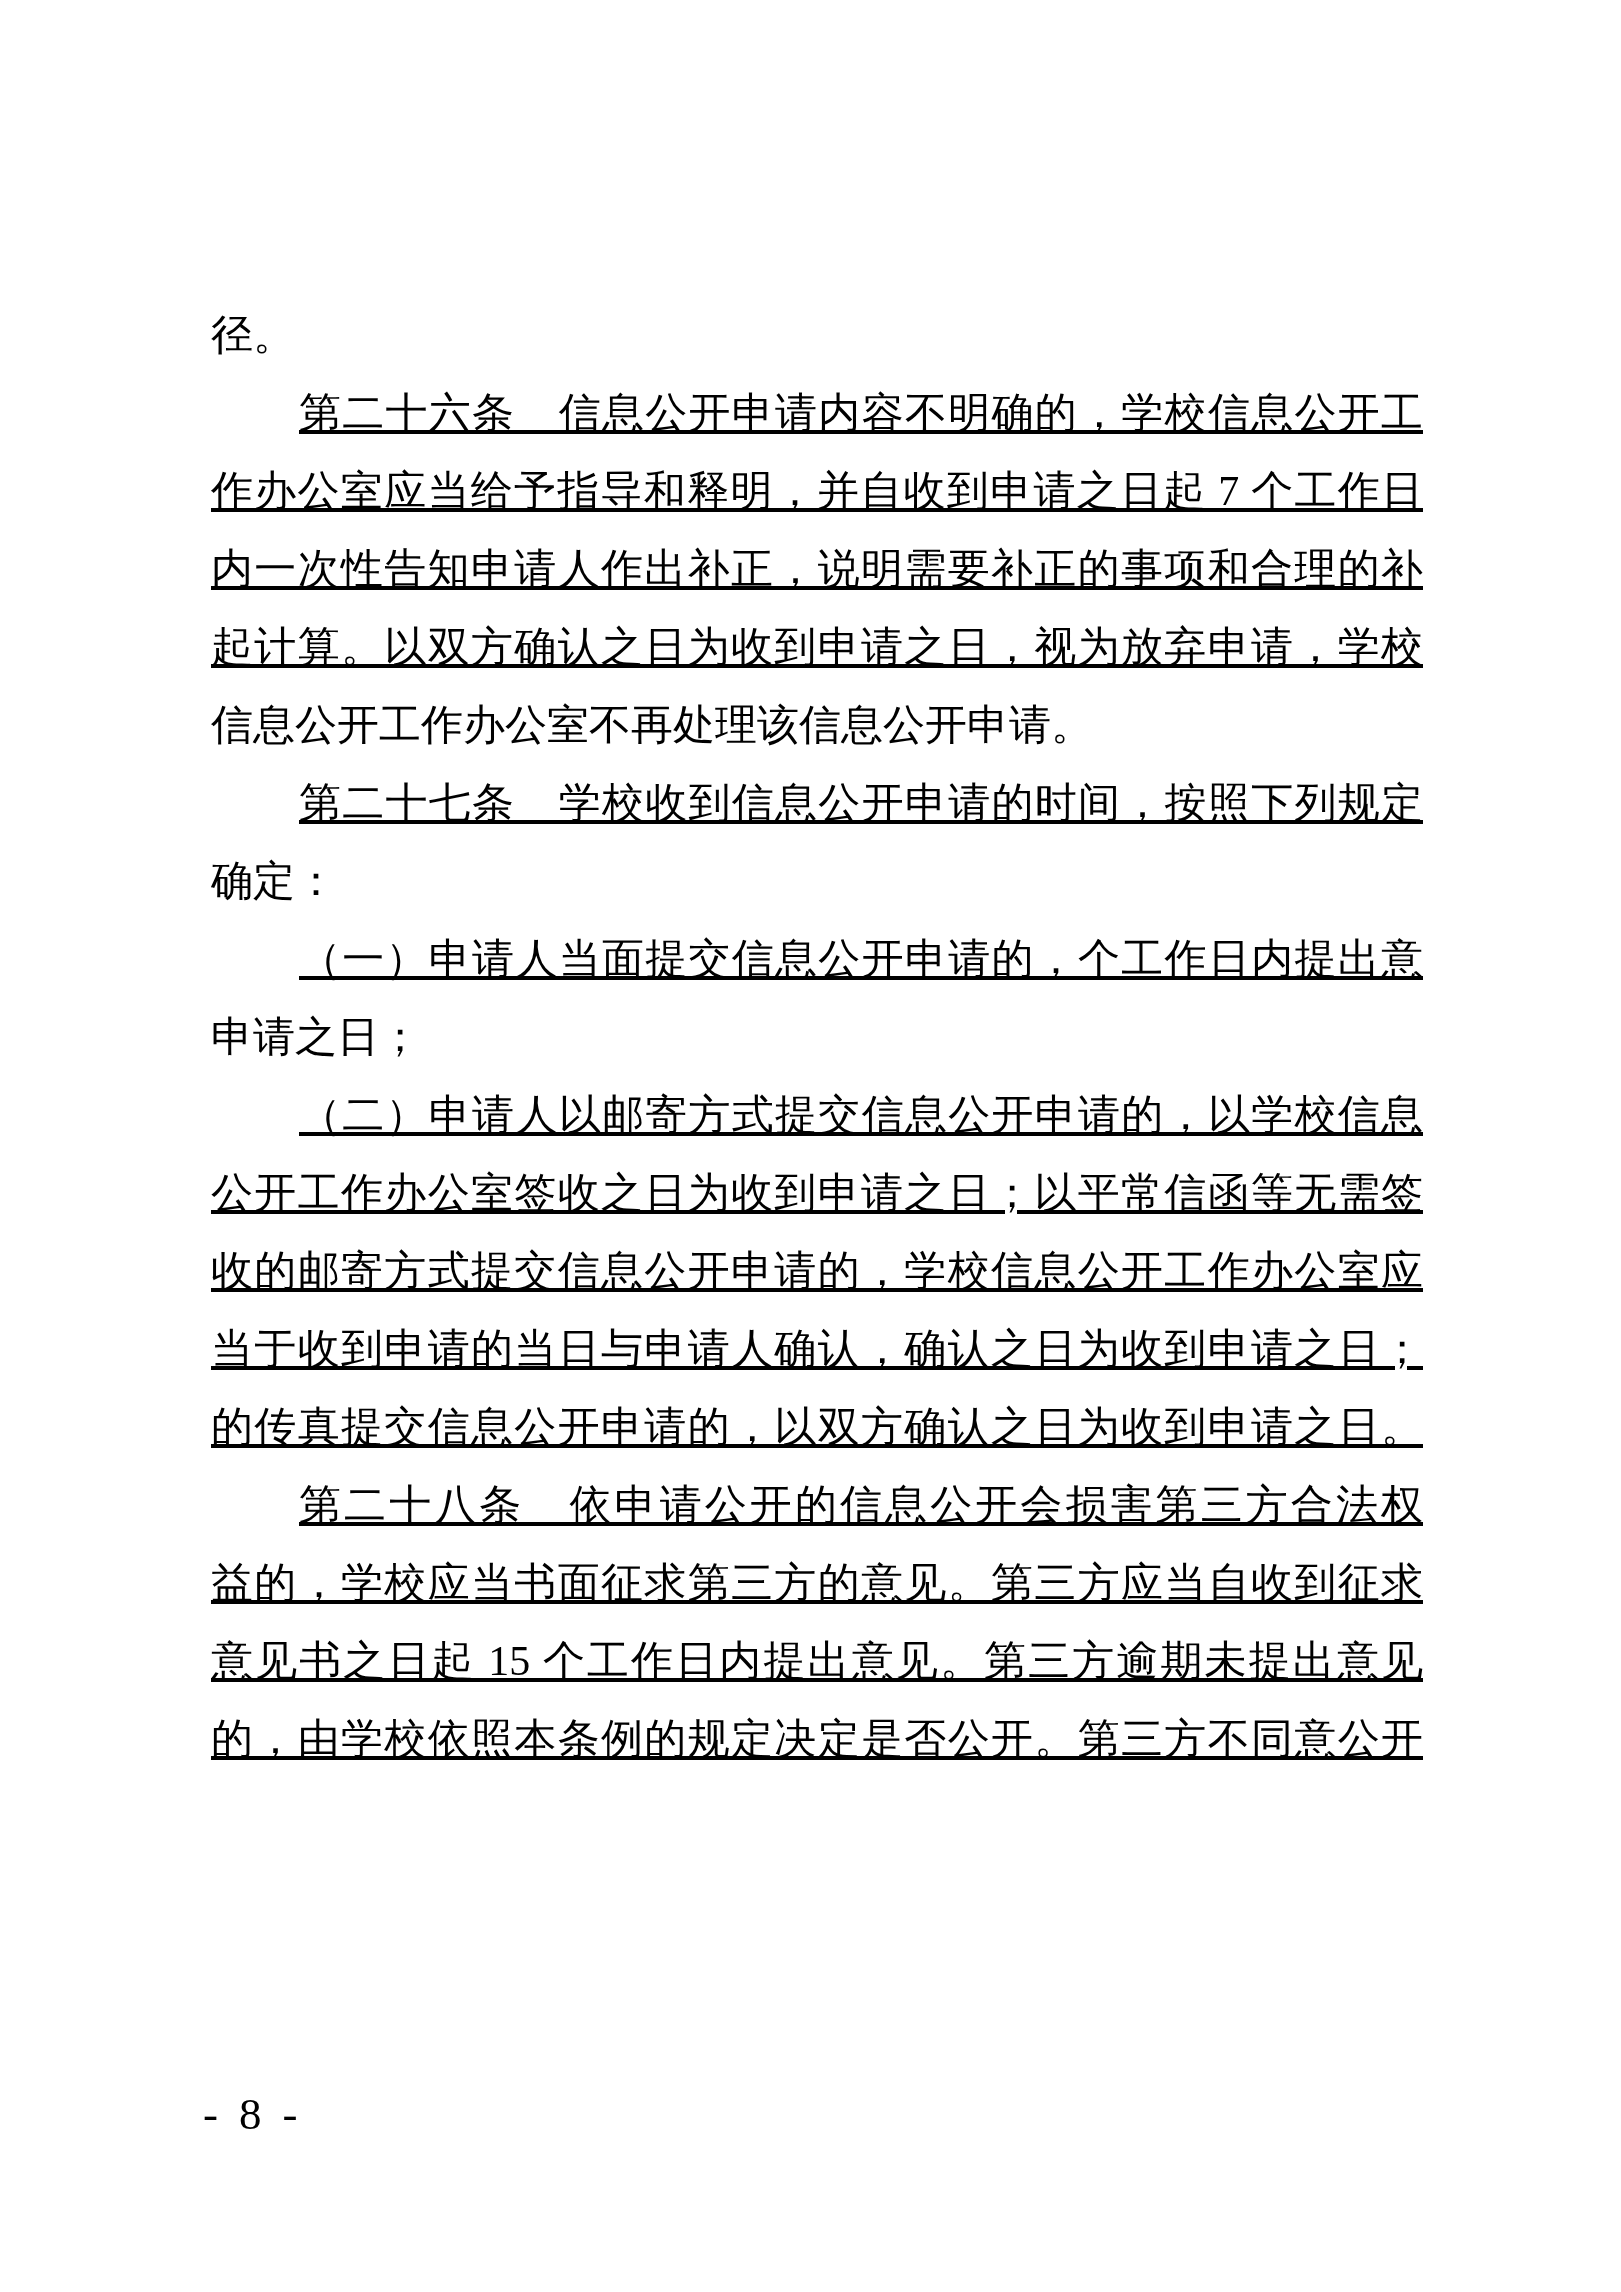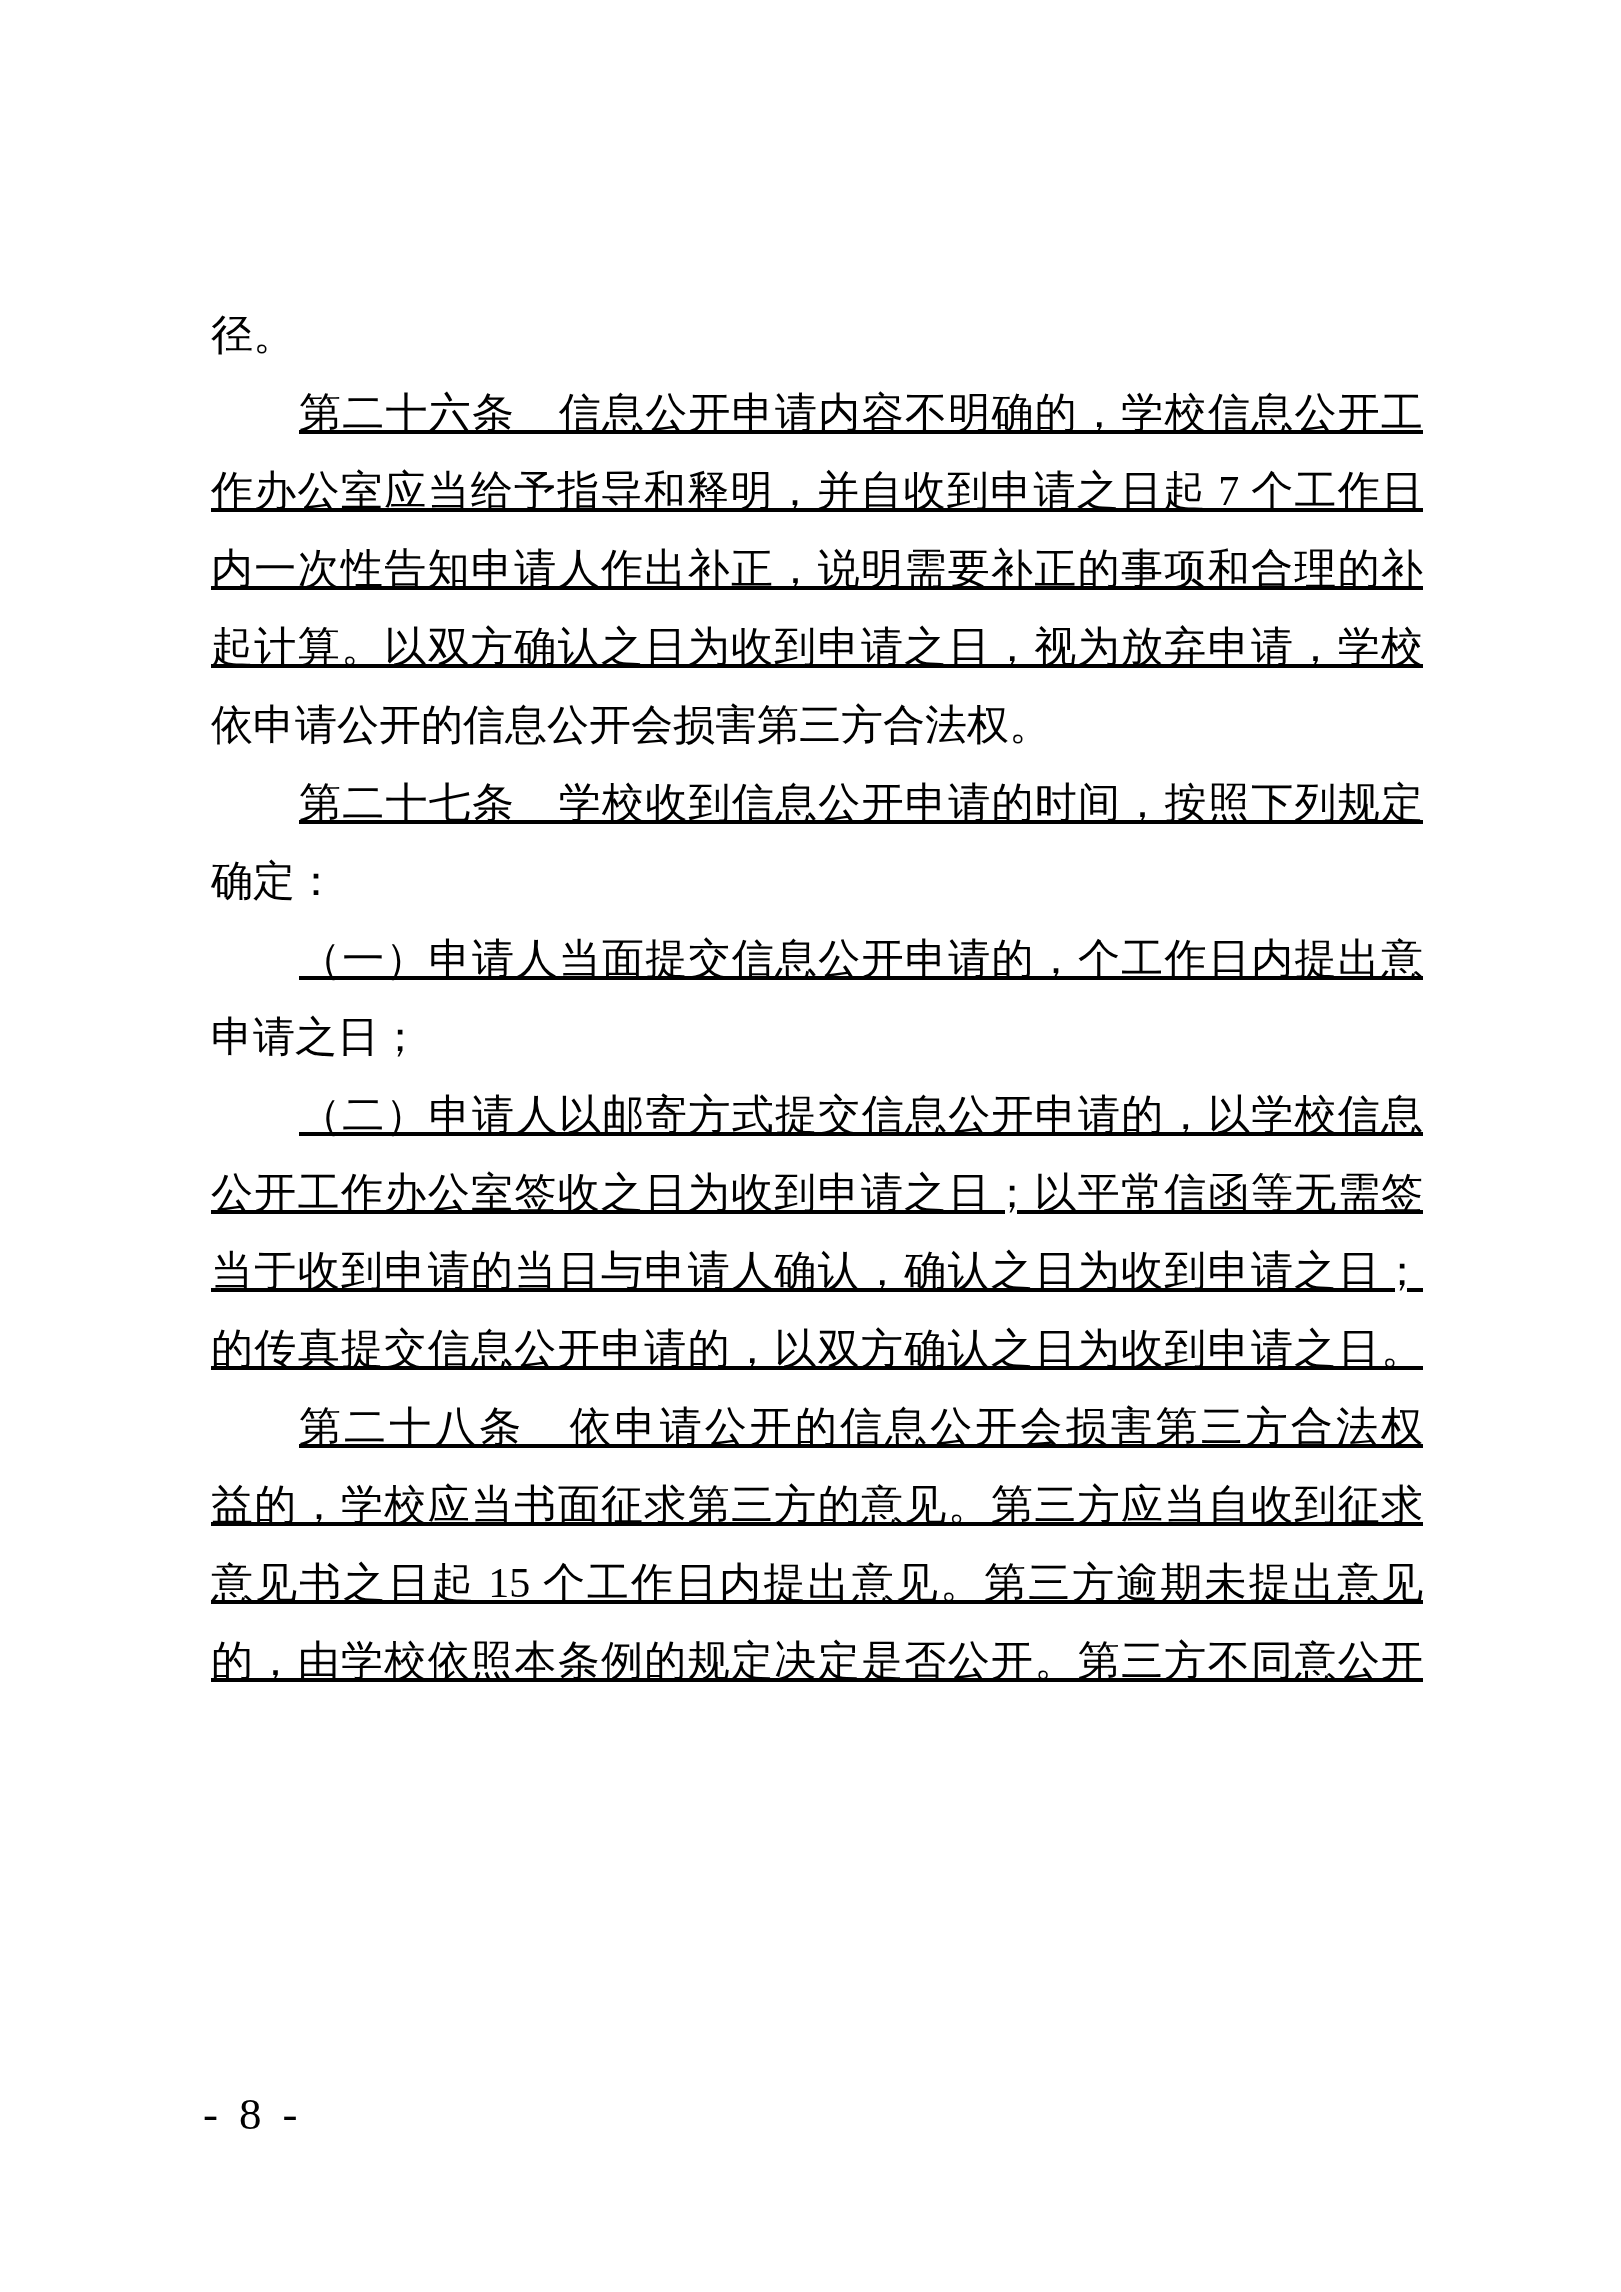--- a/index.html
+++ b/index.html
@@ -54,27 +54,28 @@
 <body>
 
 <div class="page">
 
   <div class="text-block">
     <div class="line">径。</div>
     <div class="line indent fill">第二十六条　信息公开申请内容不明确的，学校信息公开工</div>
     <div class="line fill">作办公室应当给予指导和释明，并自收到申请之日起 7 个工作日</div>
     <div class="line fill">内一次性告知申请人作出补正，说明需要补正的事项和合理的补</div>
     <div class="line fill">起计算。以双方确认之日为收到申请之日，视为放弃申请，学校</div>
-    <div class="line">依申请公开的信息公开会损害第三方合法权。</div>
+    <div class="line">信息公开工作办公室不再处理该信息公开申请。</div>
     <div class="line indent fill">第二十七条　学校收到信息公开申请的时间，按照下列规定</div>
     <div class="line">确定：</div>
     <div class="line indent fill">（一）申请人当面提交信息公开申请的，个工作日内提出意见</div>
     <div class="line">申请之日；</div>
     <div class="line indent fill">（二）申请人以邮寄方式提交信息公开申请的，以学校信息</div>
     <div class="line fill">公开工作办公室签收之日为收到申请之日；以平常信函等无需签</div>
+    <div class="line fill">收的邮寄方式提交信息公开申请的，学校信息公开工作办公室应</div>
     <div class="line fill">当于收到申请的当日与申请人确认，确认之日为收到申请之日；</div>
     <div class="line fill">的传真提交信息公开申请的，以双方确认之日为收到申请之日。</div>
     <div class="line indent fill">第二十八条　依申请公开的信息公开会损害第三方合法权</div>
     <div class="line fill">益的，学校应当书面征求第三方的意见。第三方应当自收到征求</div>
     <div class="line fill">意见书之日起 15 个工作日内提出意见。第三方逾期未提出意见</div>
     <div class="line fill">的，由学校依照本条例的规定决定是否公开。第三方不同意公开</div>
   </div>
 
   <div class="page-number">- 8 -</div>
 

